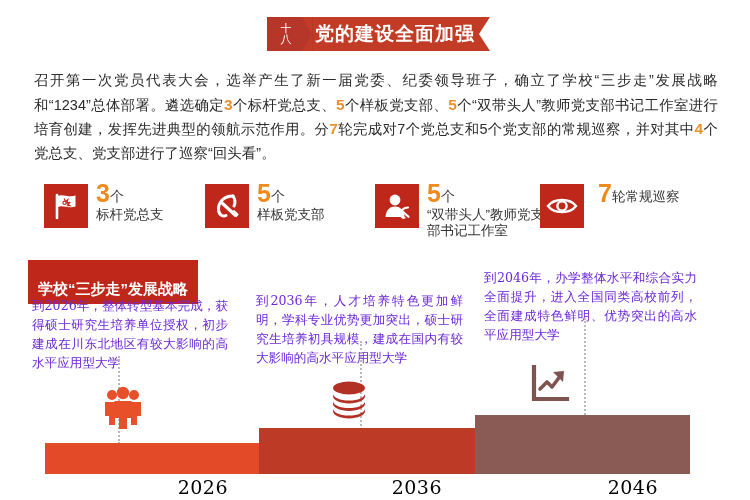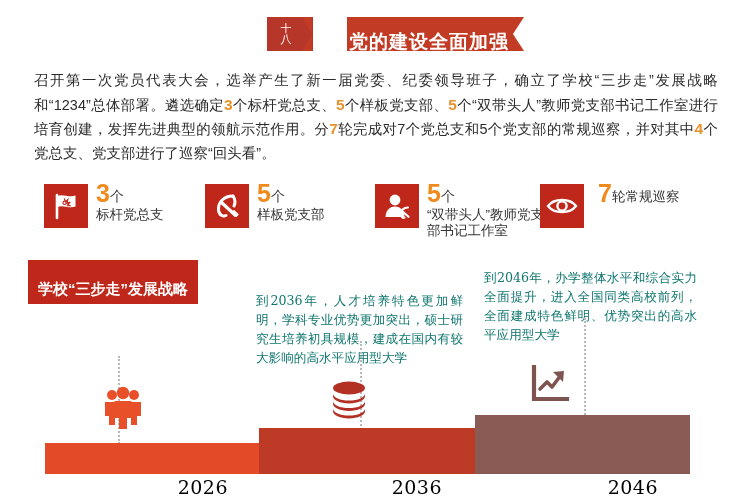--- a/index.html
+++ b/index.html
@@ -33,21 +33,21 @@
   .banner-chev:after{
     content:"";position:absolute;left:-1px;top:0;
     border-top:17px solid #c23b25;
     border-bottom:17px solid #c23b25;
     border-left:10px solid #b7362a;
     width:0;height:0;
   }
   .banner-main{
     background:#c23b25;color:#ffffff;
     font-size:19px;font-weight:bold;line-height:34px;
-    padding:8px 4px 0 2px;letter-spacing:1px;white-space:nowrap;margin-left:34px;
+    padding:0 4px 0 2px;letter-spacing:1px;white-space:nowrap;
   }
   .banner-notch{
     width:0;height:0;
     border-top:17px solid #c23b25;
     border-bottom:17px solid #c23b25;
     border-right:11px solid #ffffff;
   }
 
   
   .intro{
@@ -90,21 +90,21 @@
     background:#c0271b;color:#ffffff;
     font-size:15px;font-weight:bold;
     padding:20px 10px 7px 10px;line-height:17px;
     white-space:nowrap;
   }
 
   
   .mile{
     position:absolute;
     font-family:"DejaVu Serif","Liberation Serif",serif;
-    font-size:12.6px;line-height:19px;color:#0f766e;
+    font-size:12.6px;line-height:19px;color:#6d28d9;
     text-align:justify;
   }
   .mile-2026{left:32px;top:296px;width:196px;}
   .mile-2036{left:256px;top:291px;width:207px;}
   .mile-2046{left:484px;top:268px;width:213px;}
 
   
   .dotline{
     position:absolute;width:0;border-left:2px dotted #b9b9b9;
   }
@@ -215,20 +215,21 @@
         <div class="row">
           <span class="big">7</span><span class="cap">轮常规巡察</span>
         </div>
       </div>
     </div>
 
   </div>
 
   <div class="strategy-label">学校“三步走”发展战略</div>
 
+  <div class="mile mile-2026">到2026年，整体转型基本完成，获得硕士研究生培养单位授权，初步建成在川东北地区有较大影响的高水平应用型大学</div>
   <div class="mile mile-2036">到2036年，人才培养特色更加鲜明，学科专业优势更加突出，硕士研究生培养初具规模，建成在国内有较大影响的高水平应用型大学</div>
   <div class="mile mile-2046">到2046年，办学整体水平和综合实力全面提升，进入全国同类高校前列，全面建成特色鲜明、优势突出的高水平应用型大学</div>
 
   <div class="dotline dot-1"></div>
   <div class="dotline dot-2"></div>
   <div class="dotline dot-3"></div>
 
   <div class="step-icon step-icon-1">
     <svg width="46" height="46" viewBox="0 0 46 46">
       <g fill="#e8502a">

